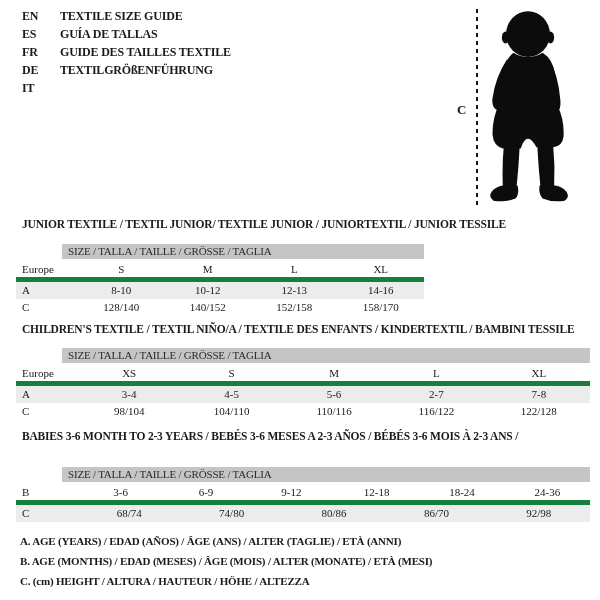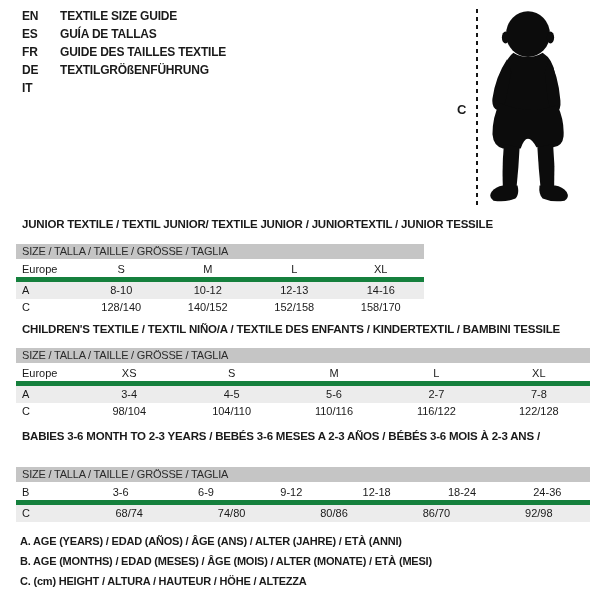--- a/index.html
+++ b/index.html
@@ -4,21 +4,21 @@
 <style>
   html,body { margin:0; padding:0; }
   body {
     width:600px; height:600px;
     background:#ffffff;
     font-family:"Liberation Sans", sans-serif;
     color:#1a1a1a;
     position:relative;
     overflow:hidden;
   }
-  .page { position:absolute; inset:0; }
+  .page { position:absolute; inset:0;font-family:Liberation Serif, serif; }
 
   
   .lang-list { position:absolute; left:22px; top:7px; }
   .lang-row { display:flex; height:18px; line-height:18px; font-size:12px; font-weight:bold; letter-spacing:-0.2px; }
   .lang-code { width:38px; }
   .lang-label { white-space:nowrap; }
 
   
   .figure { position:absolute; left:440px; top:0; width:160px; height:220px; }
   .height-label { position:absolute; left:17px; top:102px; font-size:13px; font-weight:bold; }
@@ -35,21 +35,21 @@
     line-height:18px; white-space:nowrap;
   }
 
   
   .table { position:absolute; left:16px; }
   .t-junior   { top:244px; width:408px; }
   .t-children { top:348px; width:574px; }
   .t-babies   { top:467px; width:574px; }
   .thead {
     background:#c5c5c5; height:15px; line-height:15px;
-    font-size:11px; color:#2b2b2b; padding-left:6px; letter-spacing:-0.2px;
+    font-size:11px; color:#2b2b2b; padding-left:6px; letter-spacing:-0.2px;margin-left:46px;
   }
   .thead-spacer { height:2px; }
   .trow { display:flex; height:17px; line-height:17px; font-size:11px; }
   .trow.rule { height:16px; line-height:16px; border-bottom:5px solid #15803d; }
   .trow.stripe { background:#ececec; }
   .tlabel { width:56px; padding-left:6px; }
   .tcell { flex:1; text-align:center; }
 
   
   .notes { position:absolute; left:20px; top:531px; }
@@ -176,18 +176,18 @@
       <span class="tlabel">C</span>
       <span class="tcell">68/74</span>
       <span class="tcell">74/80</span>
       <span class="tcell">80/86</span>
       <span class="tcell">86/70</span>
       <span class="tcell">92/98</span>
     </div>
   </div>
 
   <div class="notes">
-    <div class="note-line">A. AGE (YEARS) / EDAD (AÑOS) / ÂGE (ANS) / ALTER (JAHRE) / ETÀ (ANNI)</div>
+    <div class="note-line">A. AGE (YEARS) / EDAD (AÑOS) / ÂGE (ANS) / ALTER (TAGLIE) / ETÀ (ANNI)</div>
     <div class="note-line">B. AGE (MONTHS) / EDAD (MESES) / ÂGE (MOIS) / ALTER (MONATE) / ETÀ (MESI)</div>
     <div class="note-line">C. (cm) HEIGHT / ALTURA / HAUTEUR / HÖHE / ALTEZZA</div>
   </div>
 
 </div>
 
 </body></html>

